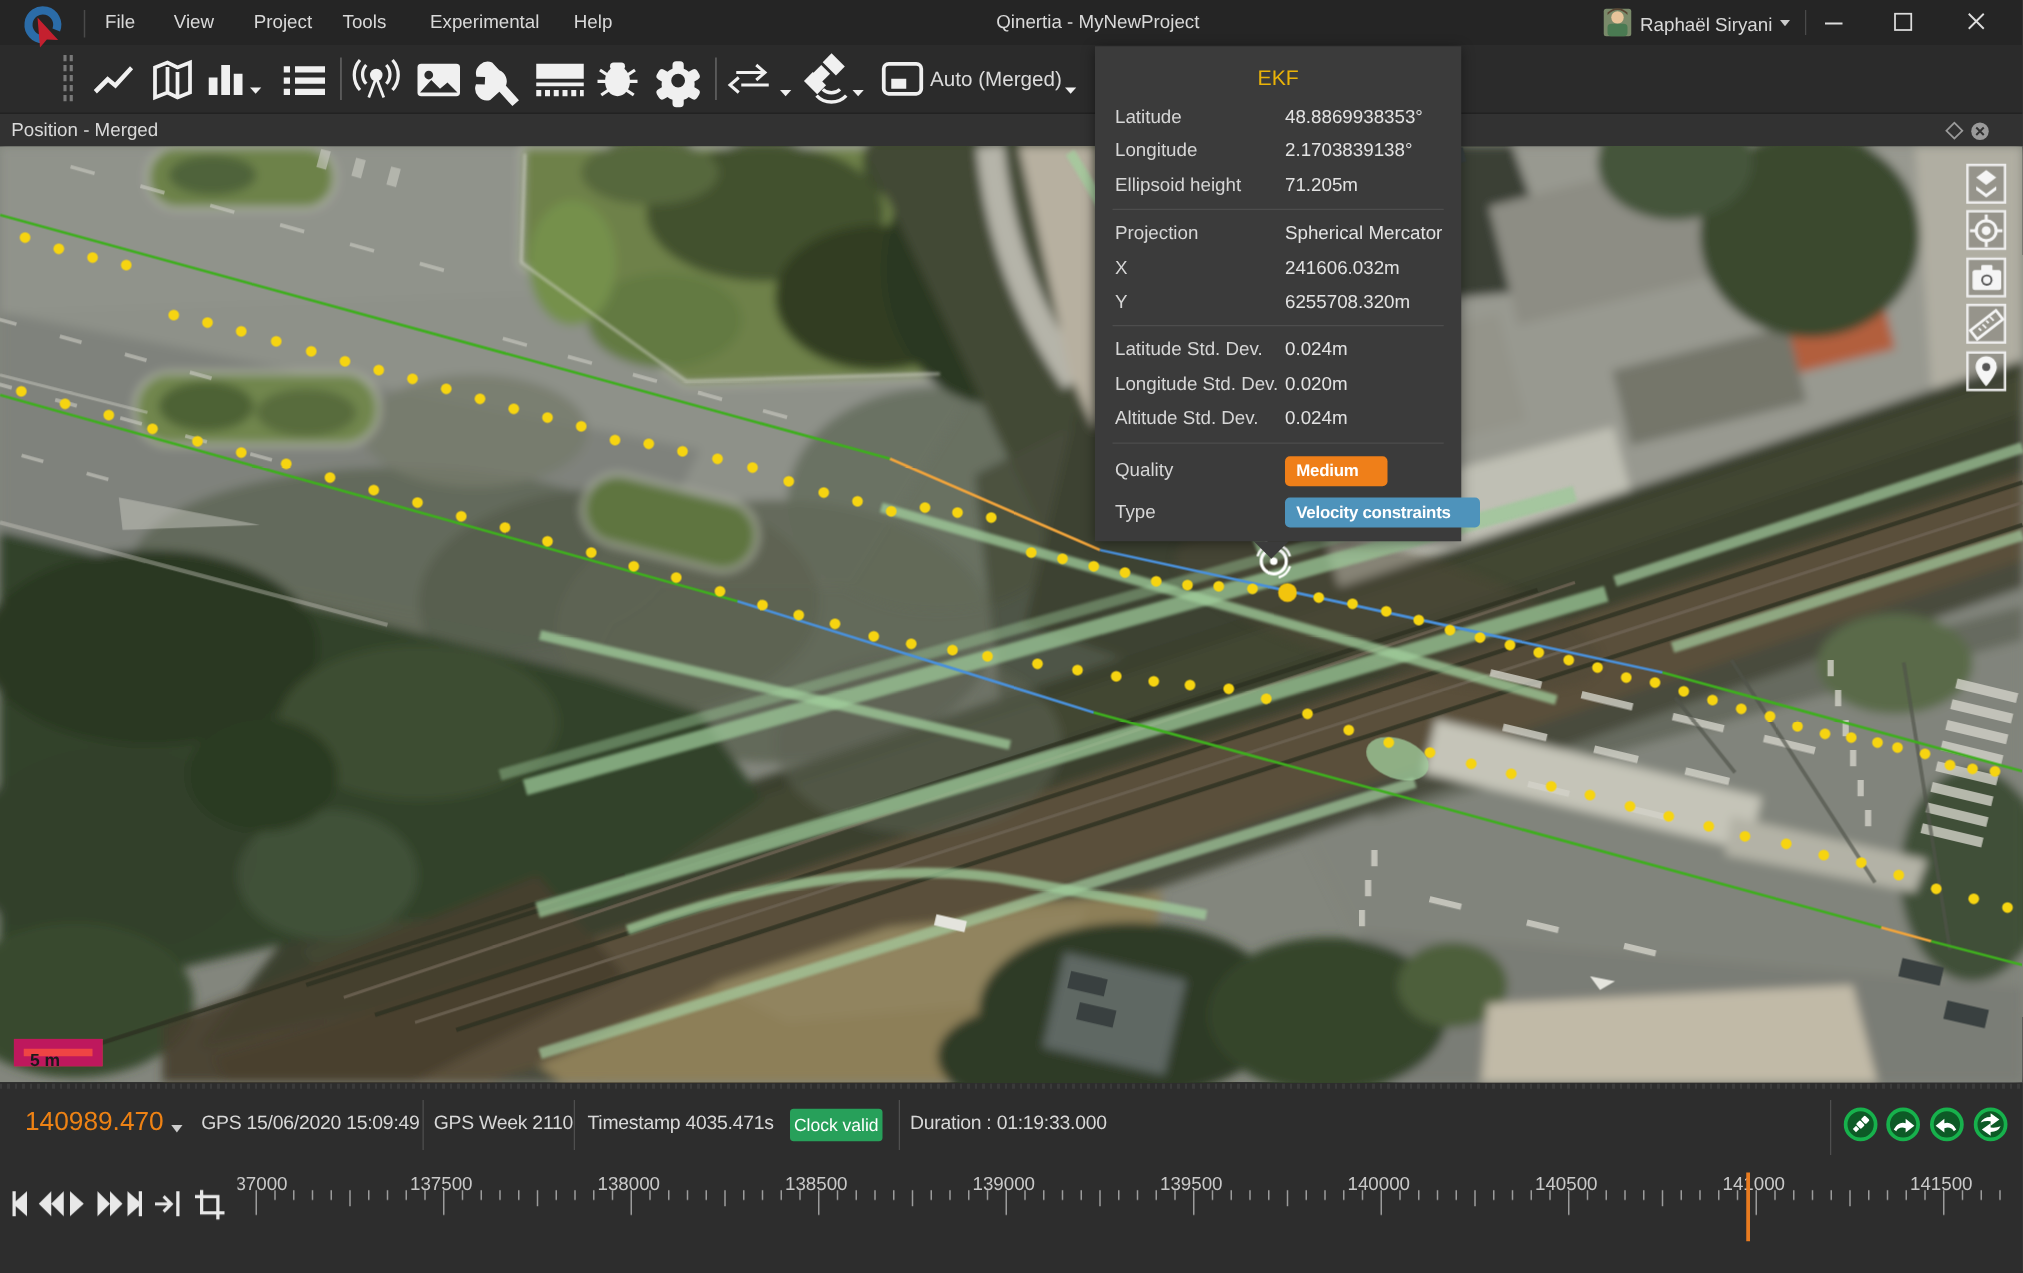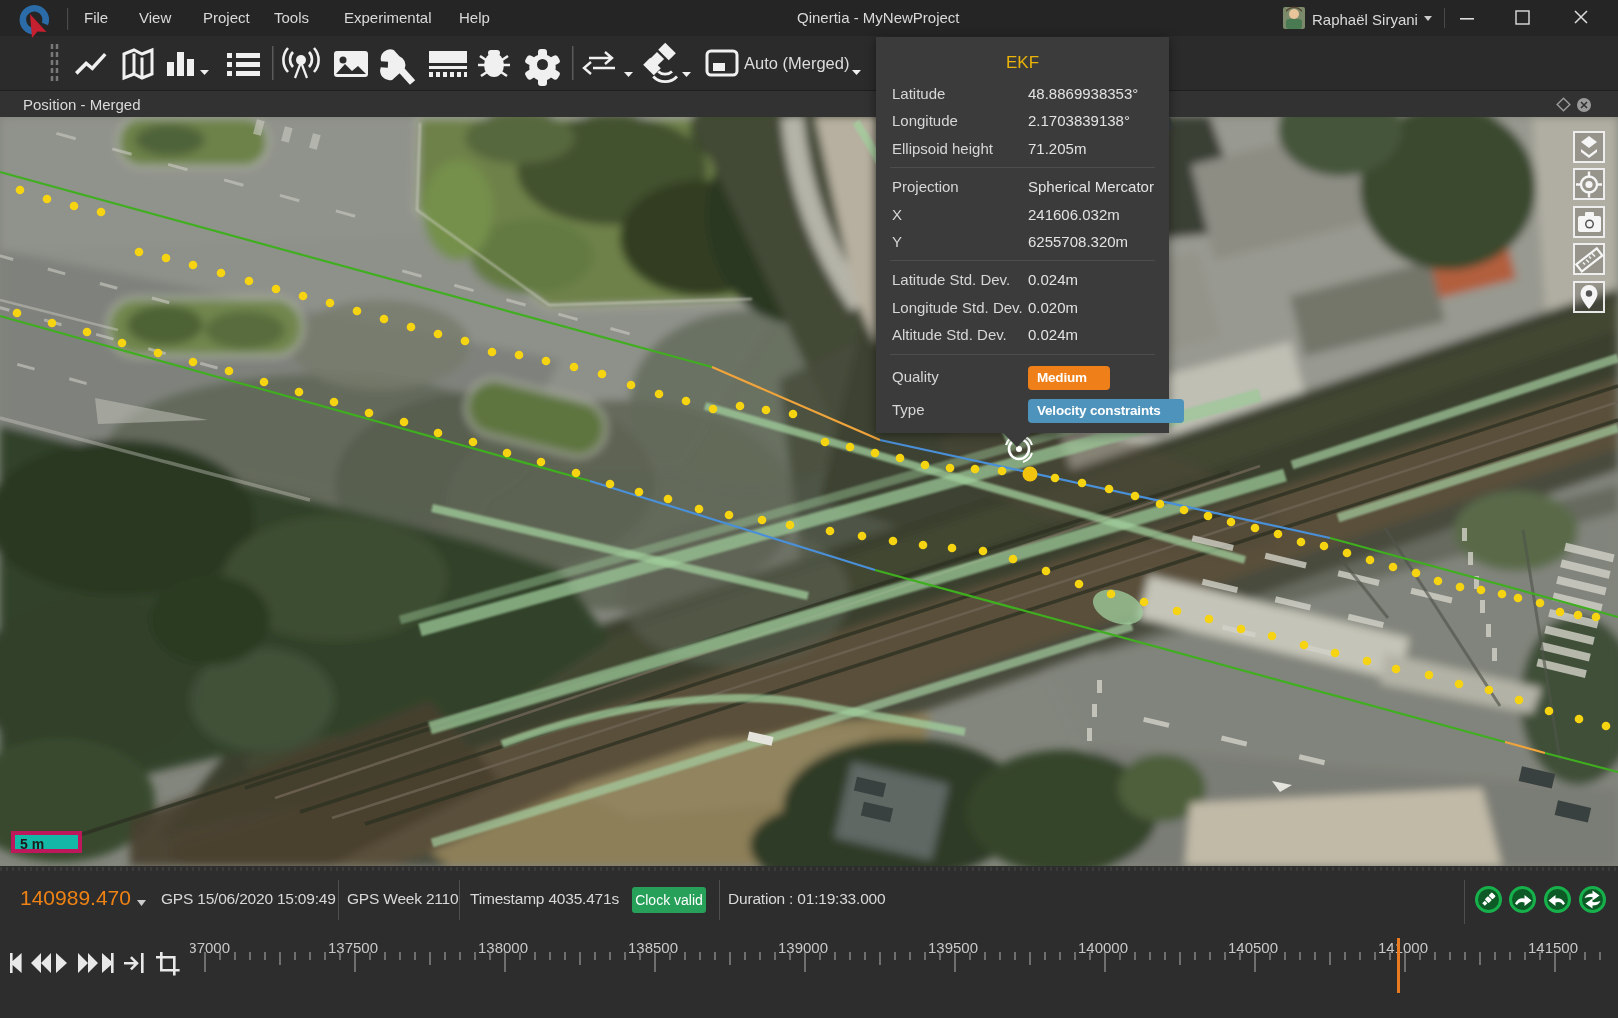--- a/index.html
+++ b/index.html
@@ -5,36 +5,36 @@
 html,body{margin:0;padding:0;background:#282828;width:1618px;height:1018px;overflow:hidden;}
 *{box-sizing:border-box;font-family:"Liberation Sans",sans-serif;}
 #app{position:relative;width:1618px;height:1018px;background:#2b2b2b;}
 
 #titlebar{position:absolute;left:0;top:0;width:1618px;height:36px;background:#252525;color:#d9d9d9;font-size:15px;}
 #titlebar .menu{position:absolute;top:0;height:36px;line-height:36px;}
 #apptitle{position:absolute;left:797px;top:0;height:36px;line-height:36px;color:#d9d9d9;text-align:right;}
 #winctl{position:absolute;right:0;top:0;height:36px;}
 
 #toolbar{position:absolute;left:0;top:36px;width:1618px;height:54px;background:#2b2b2b;margin-left:44px;}
-#posbar{position:absolute;left:0;top:90px;width:1618px;height:27px;background:#323232;color:#dadada;font-size:15px;line-height:27px;padding-left:23px;border-top:1px solid #1e1e1e;}
+#posbar{position:absolute;left:0;top:90px;width:1618px;height:27px;background:#323232;color:#dadada;font-size:15px;line-height:27px;padding-left:9px;border-top:1px solid #1e1e1e;}
 
 #map{position:absolute;left:0;top:117px;width:1618px;height:749px;overflow:hidden;}
 
 .mapbtn{position:absolute;left:1573px;width:32px;height:32px;border:2px solid rgba(245,245,245,.92);background:rgba(70,70,70,.25);}
 
 #popup{position:absolute;left:876px;top:37px;width:293px;height:396px;background:#3b3b3b;color:#d6d6d6;font-size:15px;box-shadow:0 2px 10px rgba(0,0,0,.45);}
 #popup h3{margin:0;padding:16px 0 7px 0;text-align:center;font-size:17px;font-weight:normal;color:#eab308;}
 #popup .row{position:relative;height:27.4px;line-height:27.4px;}
 #popup .row .lb{position:absolute;left:16px;}
 #popup .row .vl{position:absolute;left:152px;color:#e2e2e2;}
 #popup .sep{height:1px;background:#4d4d4d;margin:5px 14px 5px 14px;}
 .badge{display:inline-block;white-space:nowrap;font-weight:bold;color:#fff;font-size:13.5px;border-radius:4px;padding:2px 23px 3px 9px;line-height:19px;letter-spacing:-0.2px;}
 #ptr{position:absolute;left:1003px;top:433px;width:0;height:0;border-left:14px solid transparent;border-right:14px solid transparent;border-top:14px solid #3b3b3b;}
 
-#scalebox{position:absolute;left:11px;top:831px;width:71px;height:22px;background:#14b8a6;border:4px solid #be185d;color:#1a1a1a;font-size:14px;font-weight:bold;line-height:18px;padding-left:5px;}
+#scalebox{position:absolute;left:11px;top:831px;width:71px;height:22px;background:#ef4444;border:8px solid #be185d;color:#1a1a1a;font-size:14px;font-weight:bold;line-height:18px;padding-left:5px;}
 
 #bottombar{position:absolute;left:0;top:866px;width:1618px;height:152px;background:#2d2d2d;}
 #bottombar .dots{position:absolute;left:0;top:1px;width:1618px;height:4px;background-image:repeating-linear-gradient(90deg,#3a3a3a 0 2px,transparent 2px 6px);}
 #playtime{position:absolute;left:20px;top:886px;font-size:21px;font-weight:normal;color:#ee8214;}
 .statsep{position:absolute;top:880px;width:1px;height:40px;background:#4f4f4f;}
 .stattxt{position:absolute;top:890px;font-size:15.5px;color:#d8d8d8;letter-spacing:-0.2px;white-space:nowrap;}
 #clockvalid{position:absolute;left:632px;top:887px;width:74px;height:26px;background:#27a05a;border-radius:3px;color:#fff;font-size:14px;font-weight:normal;text-align:center;line-height:26px;}
 .grnbtn{position:absolute;top:886px;width:27px;height:27px;border-radius:50%;background:#0d5a26;border:3px solid #17b14c;}
 #ruler{position:absolute;left:190px;top:939px;width:1422px;height:17px;overflow:hidden;}
 .rlbl{position:absolute;top:0;font-size:15px;color:#c9c9c9;transform:translateX(-50%);white-space:nowrap;}

